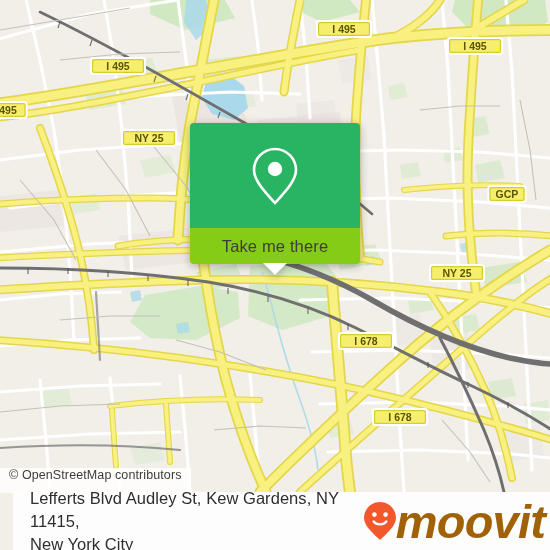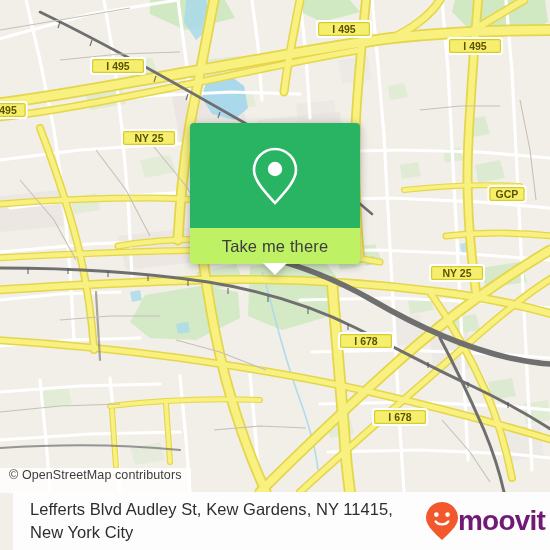--- a/index.html
+++ b/index.html
@@ -59,21 +59,21 @@
   #callout-top {
     height: 105px;
     background: #28b463;
     border-radius: 4px 4px 0 0;
     display: flex;
     align-items: center;
     justify-content: center;
   }
   #callout-bottom {
     height: 36px;
-    background: #bef264;
+    background: #84cc16;
     border-radius: 0 0 4px 4px;
     display: flex;
     align-items: center;
     justify-content: center;
     position: relative;
   }
   #callout-label {
     font-size: 16.5px;
     color: #3d3d3d;
     letter-spacing: 0.15px;
@@ -112,26 +112,27 @@
     letter-spacing: 0.05px;
   }
   #brand {
     flex: 0 0 auto;
     display: flex;
     align-items: center;
     padding-right: 18px;
     gap: 1px;
   }
   #brand-wordmark {
-    font-size: 28px;
+    font-size: 47px;
     font-weight: bold;
-    color: #701a75;
+    color: #a16207;
     letter-spacing: -0.8px;
     line-height: 1;
     margin-left: -2px;
+    font-style: italic;
   }
 </style>
 </head>
 <body>
 
 <div id="page">
 
   <div id="map">
     <svg width="550" height="492" viewBox="0 0 550 492" xmlns="http://www.w3.org/2000/svg">
       <defs>

